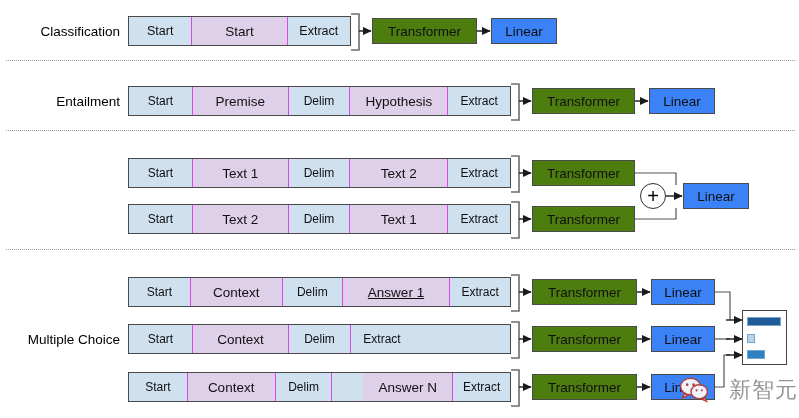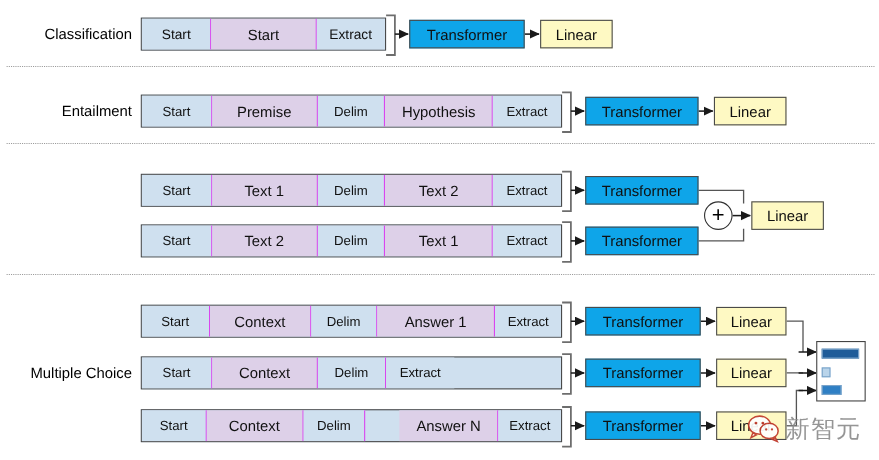--- a/index.html
+++ b/index.html
@@ -50,22 +50,22 @@
   .cell.small{font-size:12px;}
   
   .block{
     position:absolute;
     display:flex;align-items:center;justify-content:center;
     box-sizing:border-box;
     border:1px solid #4a4a4a;
     font-size:13.5px;color:#101010;
     white-space:nowrap;
   }
-  .block.transformer{background:#0ea5e9;}
-  .block.linear{background:#fef9c3;}
+  .block.transformer{background:#4d7c0f;}
+  .block.linear{background:#3b82f6;}
   
   #wires{position:absolute;left:0;top:0;width:799px;height:418px;pointer-events:none;}
   
   .plus-node{
     position:absolute;
     width:26px;height:26px;border-radius:50%;
     border:1.4px solid #303030;background:#ffffff;
     display:flex;align-items:center;justify-content:center;
     font-size:20px;line-height:1;color:#000;
     box-sizing:border-box;
@@ -74,21 +74,21 @@
   .barbox{
     position:absolute;
     border:1.4px solid #444;
     background:#ffffff;
     box-sizing:border-box;
   }
   .bar{position:absolute;box-sizing:border-box;border:1px solid #7aa3c9;}
   
   .watermark{
     position:absolute;
-    display:flex;align-items:center;gap:5px;
+    display:flex;align-items:center;gap:20px;
     opacity:.92;
   }
   .wm-logo{
     width:30px;height:26px;position:relative;
   }
   .wm-text{
     font-family:"DejaVu Sans",sans-serif;
     font-size:22px;color:#8d8d8d;letter-spacing:1px;
     white-space:nowrap;
   }
@@ -196,21 +196,21 @@
   <div class="plus-node" style="left:640px;top:183px;">+</div>
 
   <div class="block linear" style="left:683px;top:183px;width:66px;height:26px;">Linear</div>
 
   <div class="task-label" style="left:6px;top:339px;width:114px;">Multiple Choice</div>
 
   <div class="seq" style="left:128px;top:277px;width:383px;">
     <div class="cell special small" style="width:64px;">Start</div>
     <div class="cell content" style="width:96px;">Context</div>
     <div class="cell special small" style="width:62px;">Delim</div>
-    <div class="cell content" style="width:112px;">Answer 1</div>
+    <div class="cell content" style="width:112px;text-decoration:underline;">Answer 1</div>
     <div class="cell special small" style="width:62px;">Extract</div>
   </div>
 
   <div class="seq" style="left:128px;top:324px;width:383px;">
     <div class="cell special small" style="width:64px;">Start</div>
     <div class="cell content" style="width:96px;">Context</div>
     <div class="cell special small" style="width:62px;">Delim</div>
     <div class="cell special small" style="width:62px;">Extract</div>
   </div>
 

